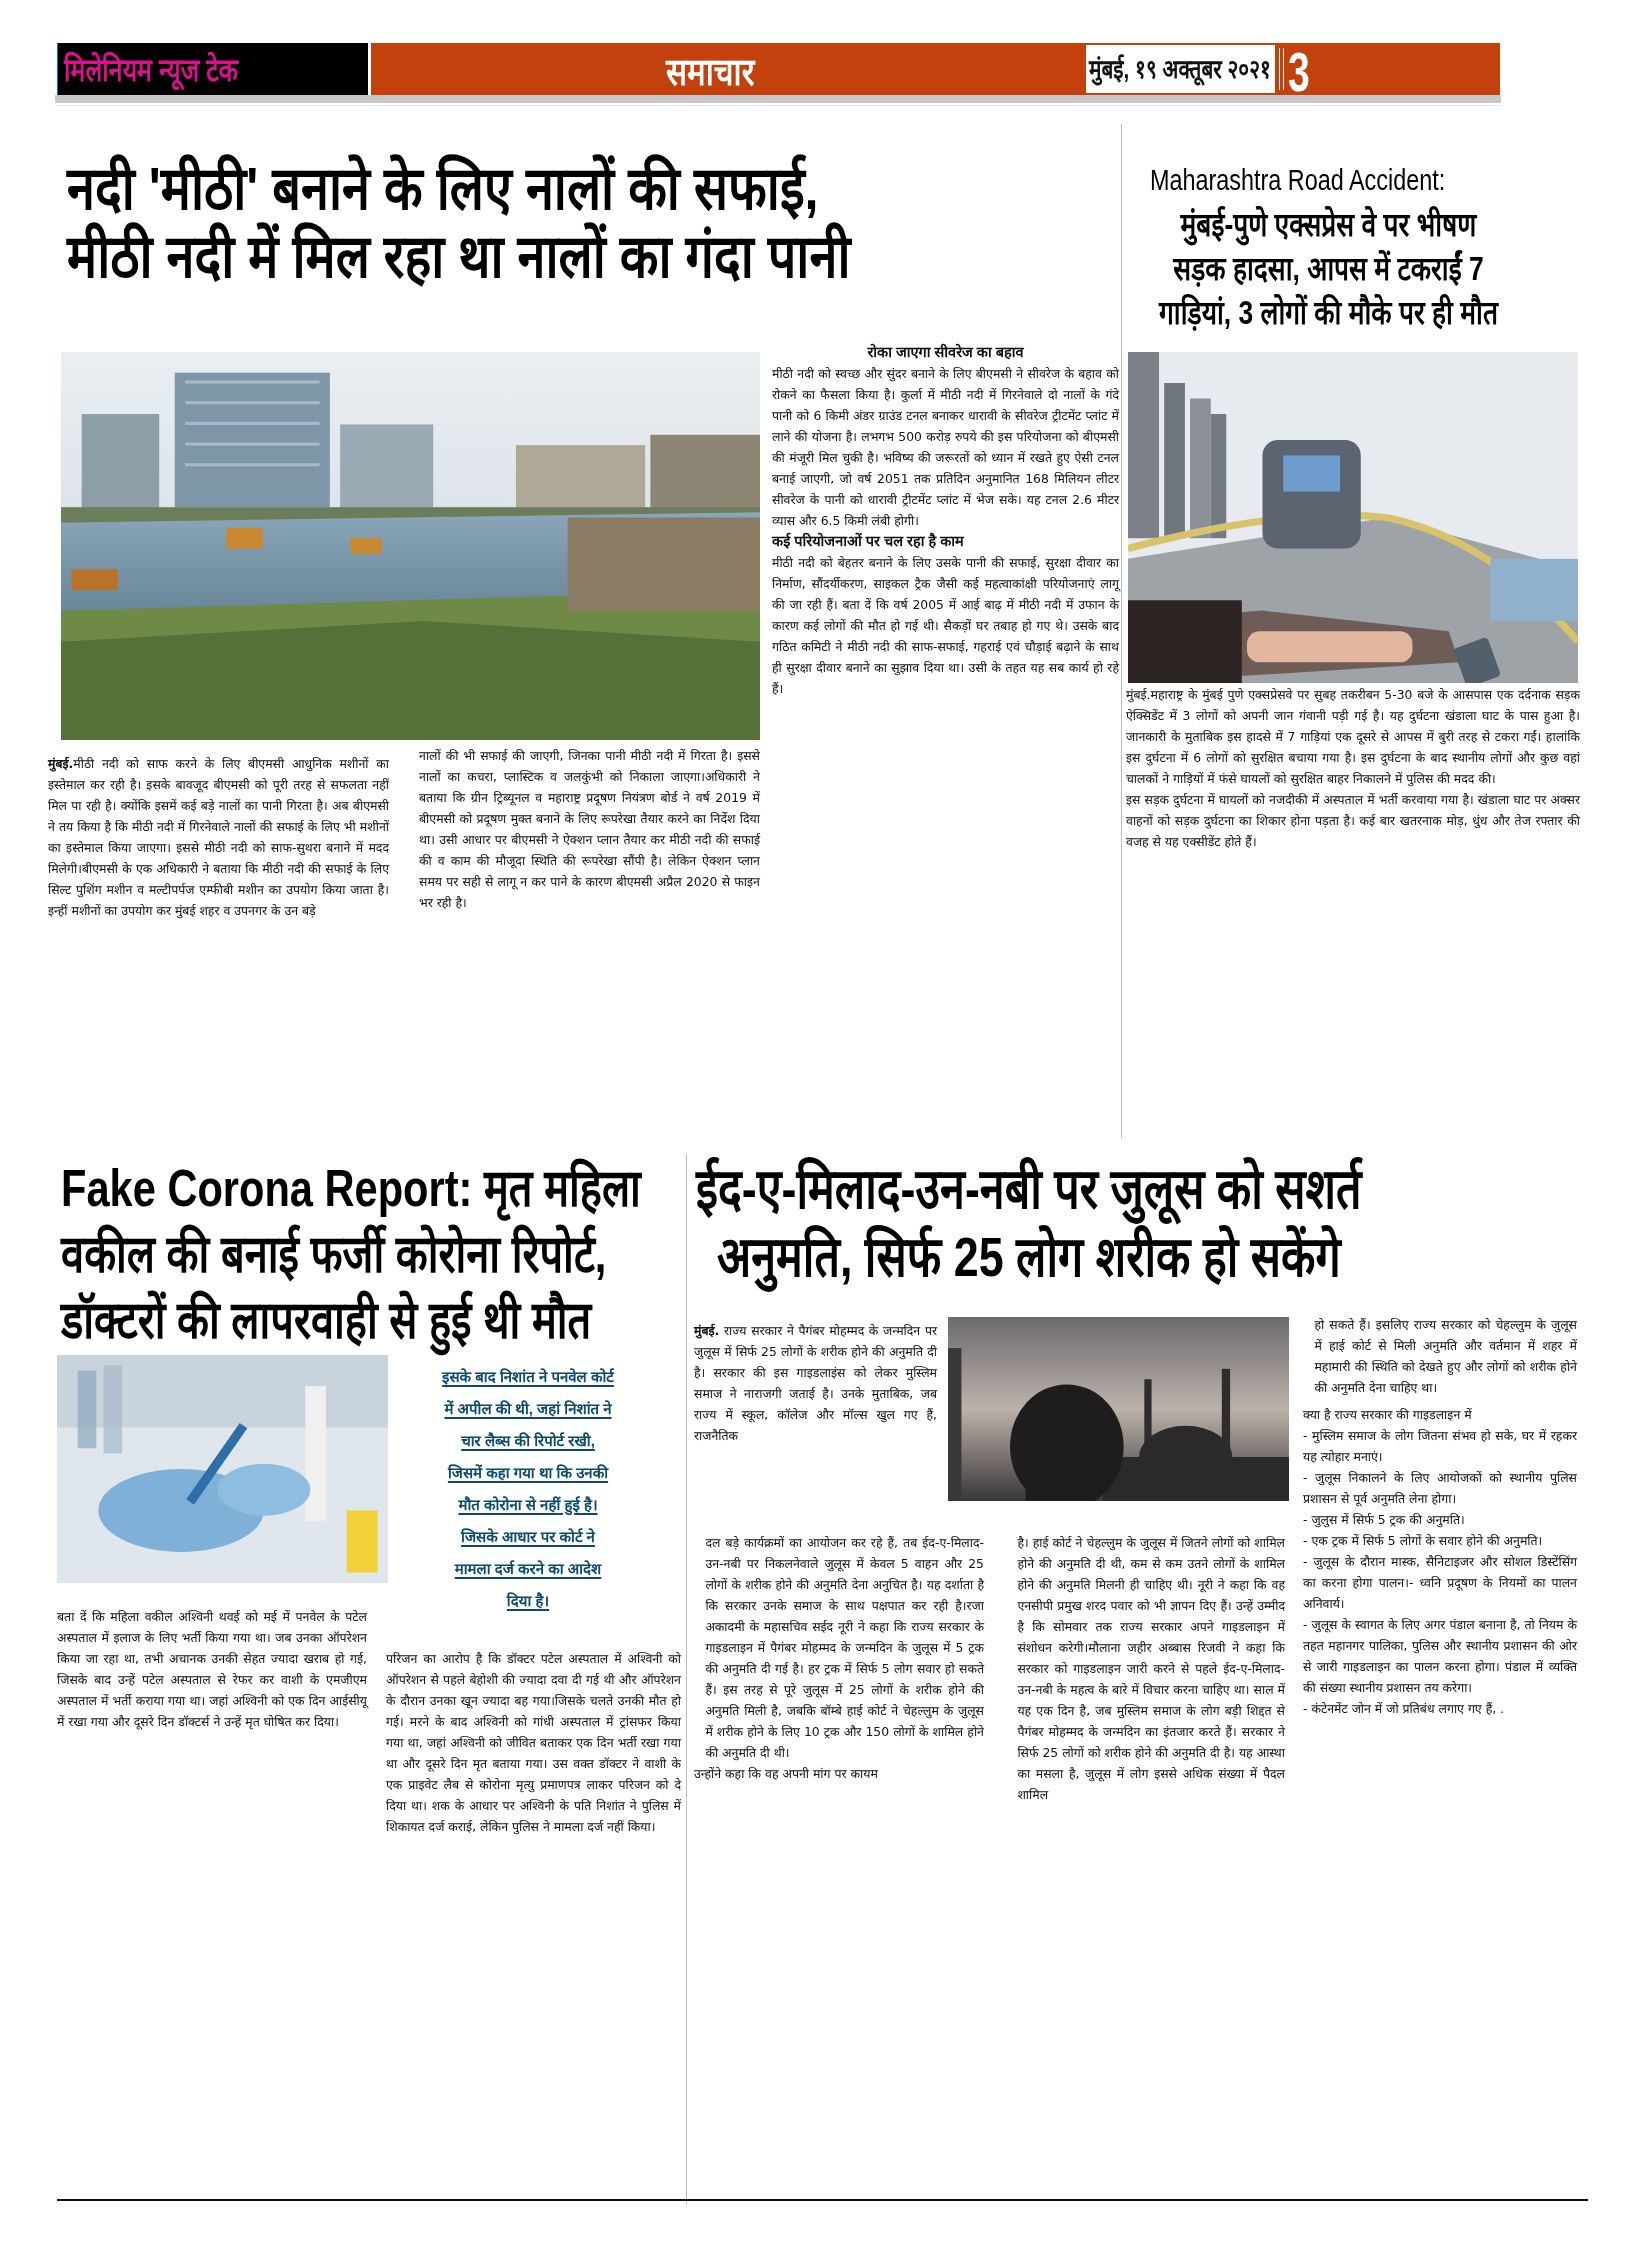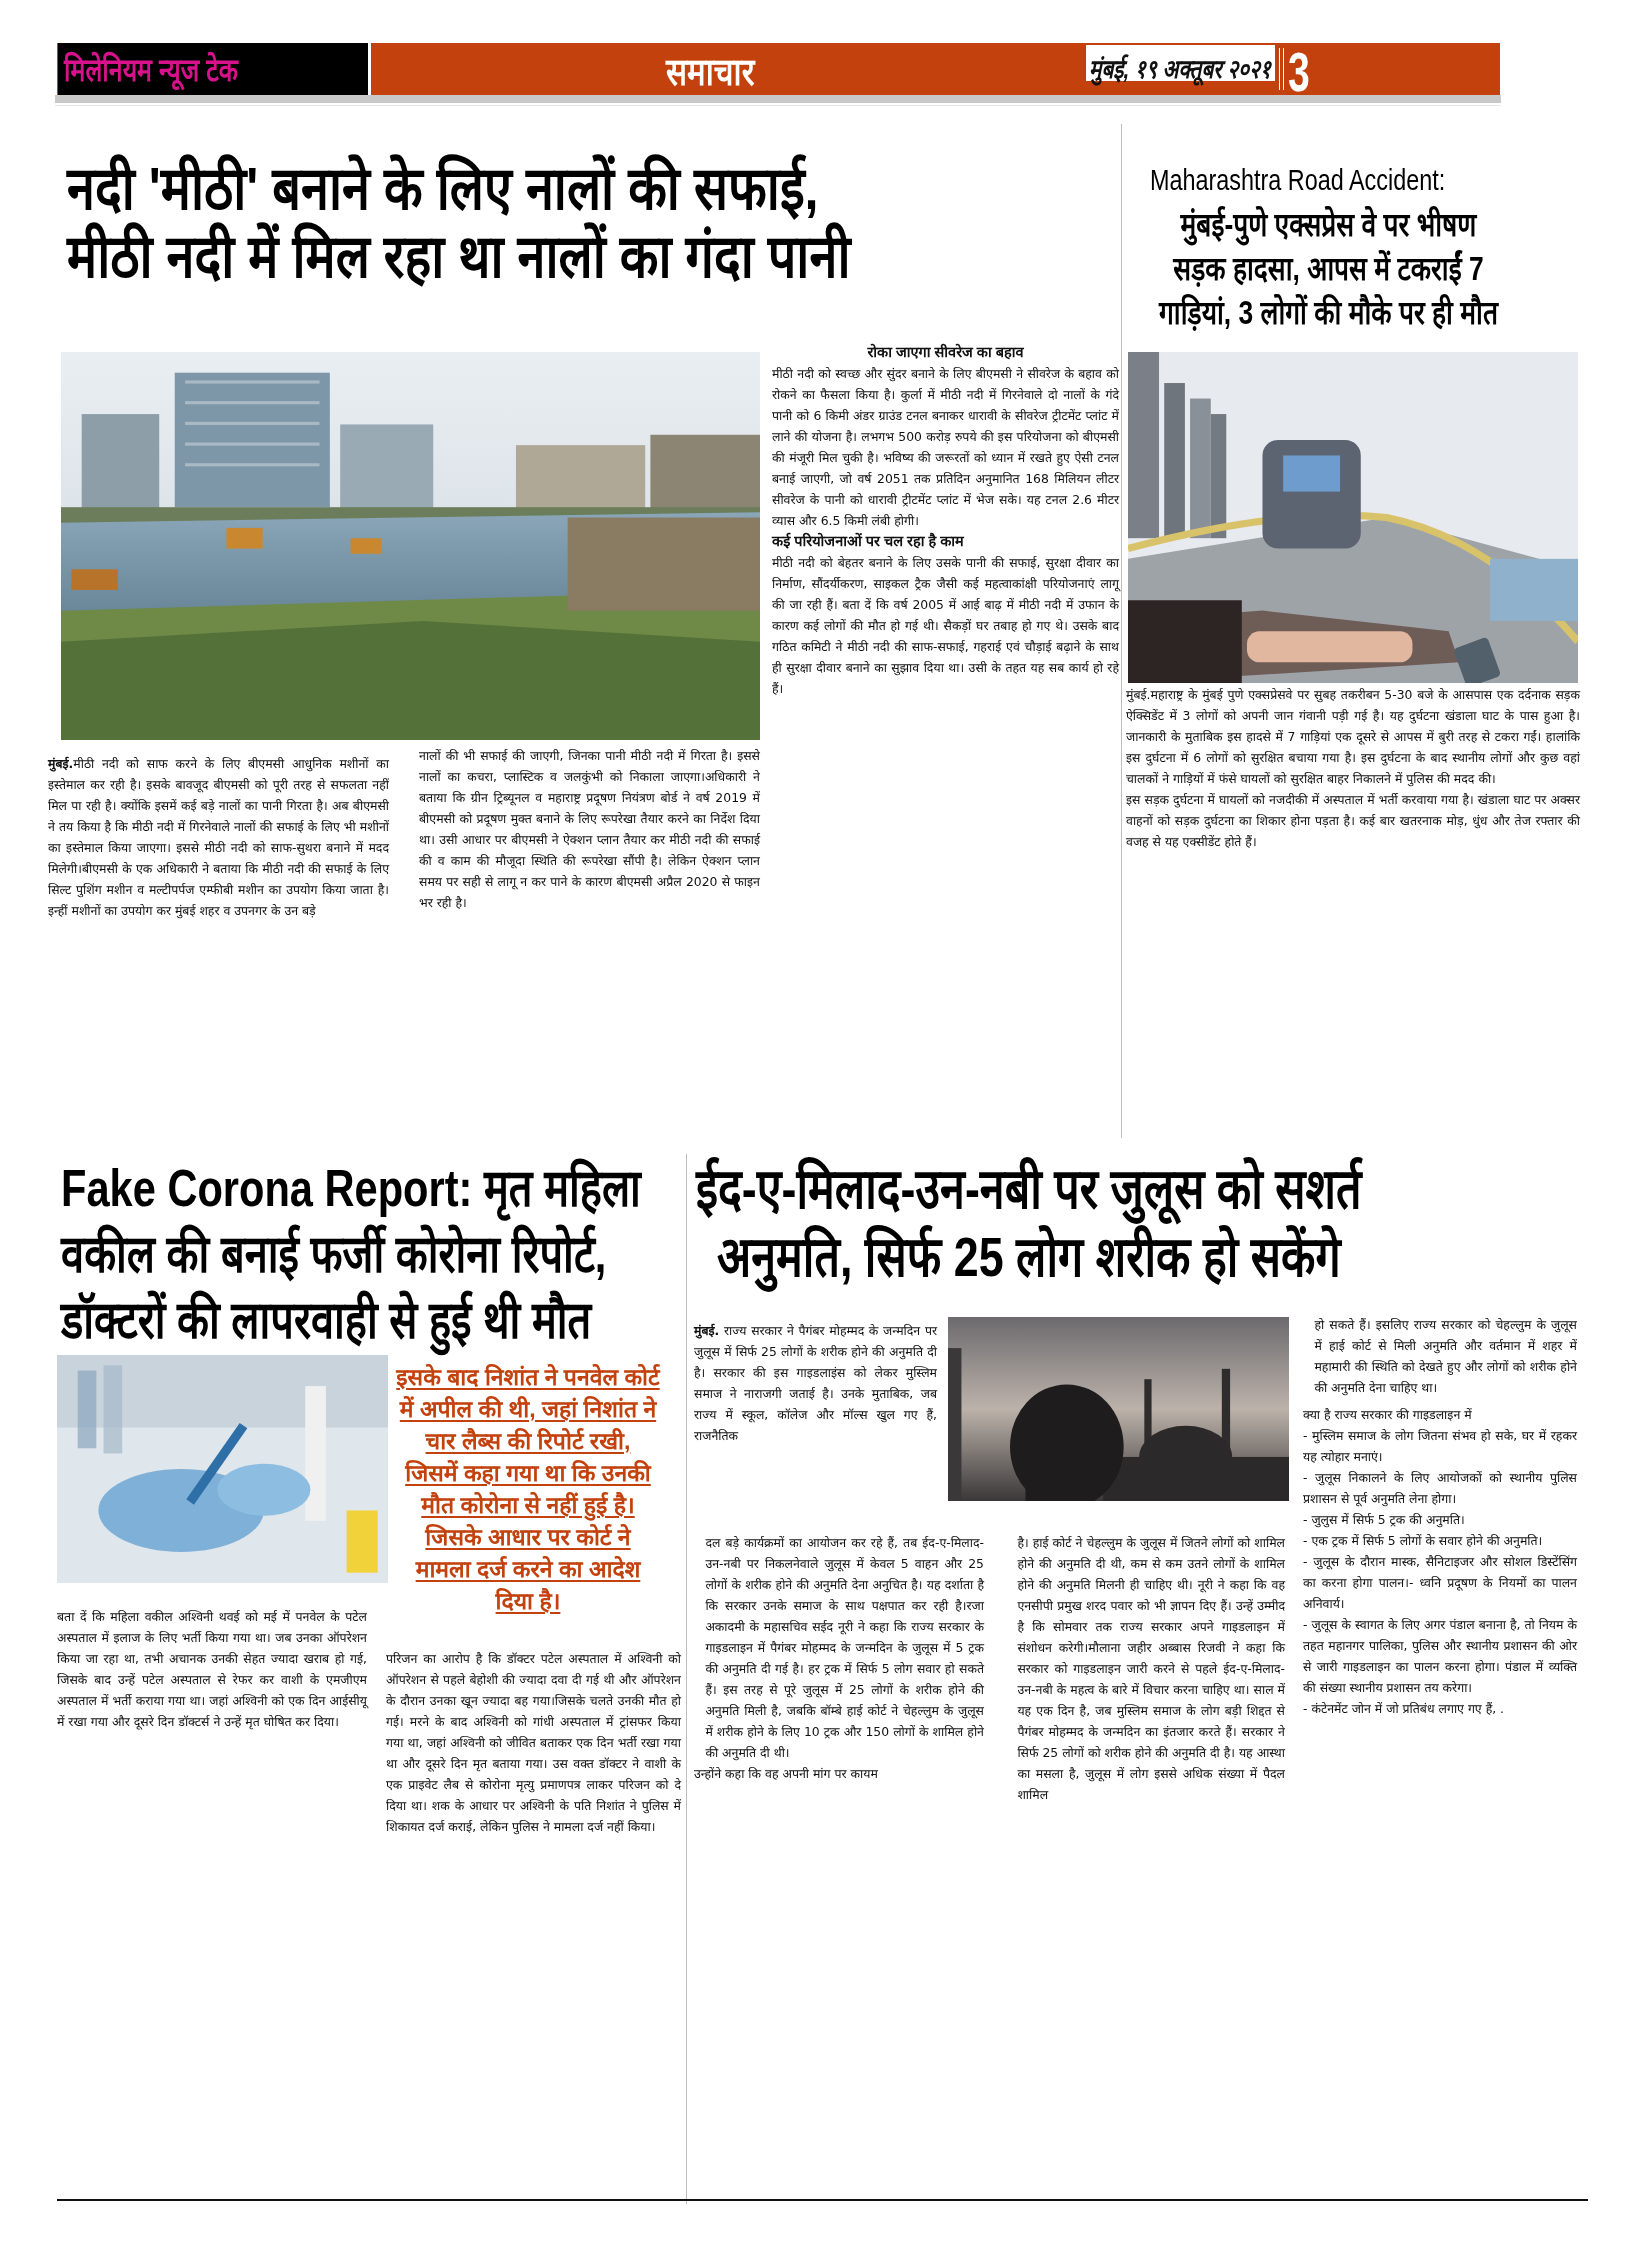--- a/index.html
+++ b/index.html
@@ -5,21 +5,21 @@
   html, body { margin:0; padding:0; background:#ffffff; }
   body { width:1650px; height:2261px; position:relative; overflow:hidden;
          font-family:"DejaVu Sans", sans-serif; color:#111; }
   .abs { position:absolute; }
   .mast-left { left:57px; top:43px; width:310px; height:52px; border-left:1.6px solid #0a7fc4; background:#000000; }
   .mast-brand { position:absolute; left:6.2px; top:4.1px; font-family:"Liberation Sans", sans-serif; font-weight:bold;
                 font-size:32px; color:#d8118c; white-space:nowrap; transform:scaleX(0.78); transform-origin:left top; }
   .mast-blue { left:371px; top:43px; width:1129px; height:52px; background:#c2410c; }
   .mast-section { position:absolute; left:295px; top:1px; font-family:"Liberation Sans", sans-serif; font-weight:bold;
                   font-size:38px; color:#fff; transform:scaleX(0.82); transform-origin:left top; white-space:nowrap; }
-  .mast-datebox { position:absolute; left:715px; top:2.1px; width:189px; height:36px; background:#fff;font-style:italic; }
+  .mast-datebox { position:absolute; left:715px; top:2.1px; width:189px; height:48px; background:#fff; }
   .mast-date { position:absolute; left:3.1px; top:5.2px; font-family:"Liberation Sans", sans-serif; font-weight:bold; font-size:26px;
                color:#111; white-space:nowrap; transform:scaleX(0.8); transform-origin:left top; }
   .mast-sep { position:absolute; left:908px; top:5.2px; width:3.1px; height:42px; border-left:1.6px solid #fff; border-right:1.6px solid #fff; }
   .mast-page { position:absolute; left:917px; top:-4.1px; font-family:"Liberation Sans", sans-serif; font-weight:bold;
                font-size:56px; color:#fff; transform:scaleX(0.7); transform-origin:left top; }
   .mast-shadow { left:55px; top:95px; width:1446px; height:8.3px; background:#c9c9c9; }
   .mast-rule { left:55px; top:105px; width:1446px; height:1px; background:#e6e6e6; }
 
   
   .hl { font-family:"Liberation Sans", sans-serif; font-weight:bold; color:#000; white-space:nowrap;
@@ -35,22 +35,22 @@
   .col p { margin:0; text-indent:0; padding-left:11.4px; }
   .col p.first { padding-left:0; }
   .lead { font-weight:bold; }
   .sub { font-family:"Liberation Sans", sans-serif; font-weight:bold; font-size:14.5px; line-height:21px; color:#111; }
 
   
   .img { overflow:hidden; }
   .img svg { display:block; width:100%; height:100%; }
 
   
-  .pq { left:383px; top:1361px; width:290px; font-family:"Liberation Sans", sans-serif; font-weight:bold; font-size:23px;
-        line-height:32px; text-align:center; color:#c2410c; }
+  .pq { left:383px; top:1361px; width:290px; font-family:"Liberation Sans", sans-serif; font-weight:bold; font-size:15px;
+        line-height:32px; text-align:center; color:#0c4a6e; }
   .pq span { text-decoration:underline; text-decoration-thickness:1.6px; text-underline-offset:3.1px; }
 
   .rule { background:#111; }
   .vrule { background:#bdbdbd; width:1px; }
 </style>
 </head>
 <body>
 
 <div class="abs mast-left">
   <div class="mast-brand">मिलेनियम न्यूज टेक</div>

